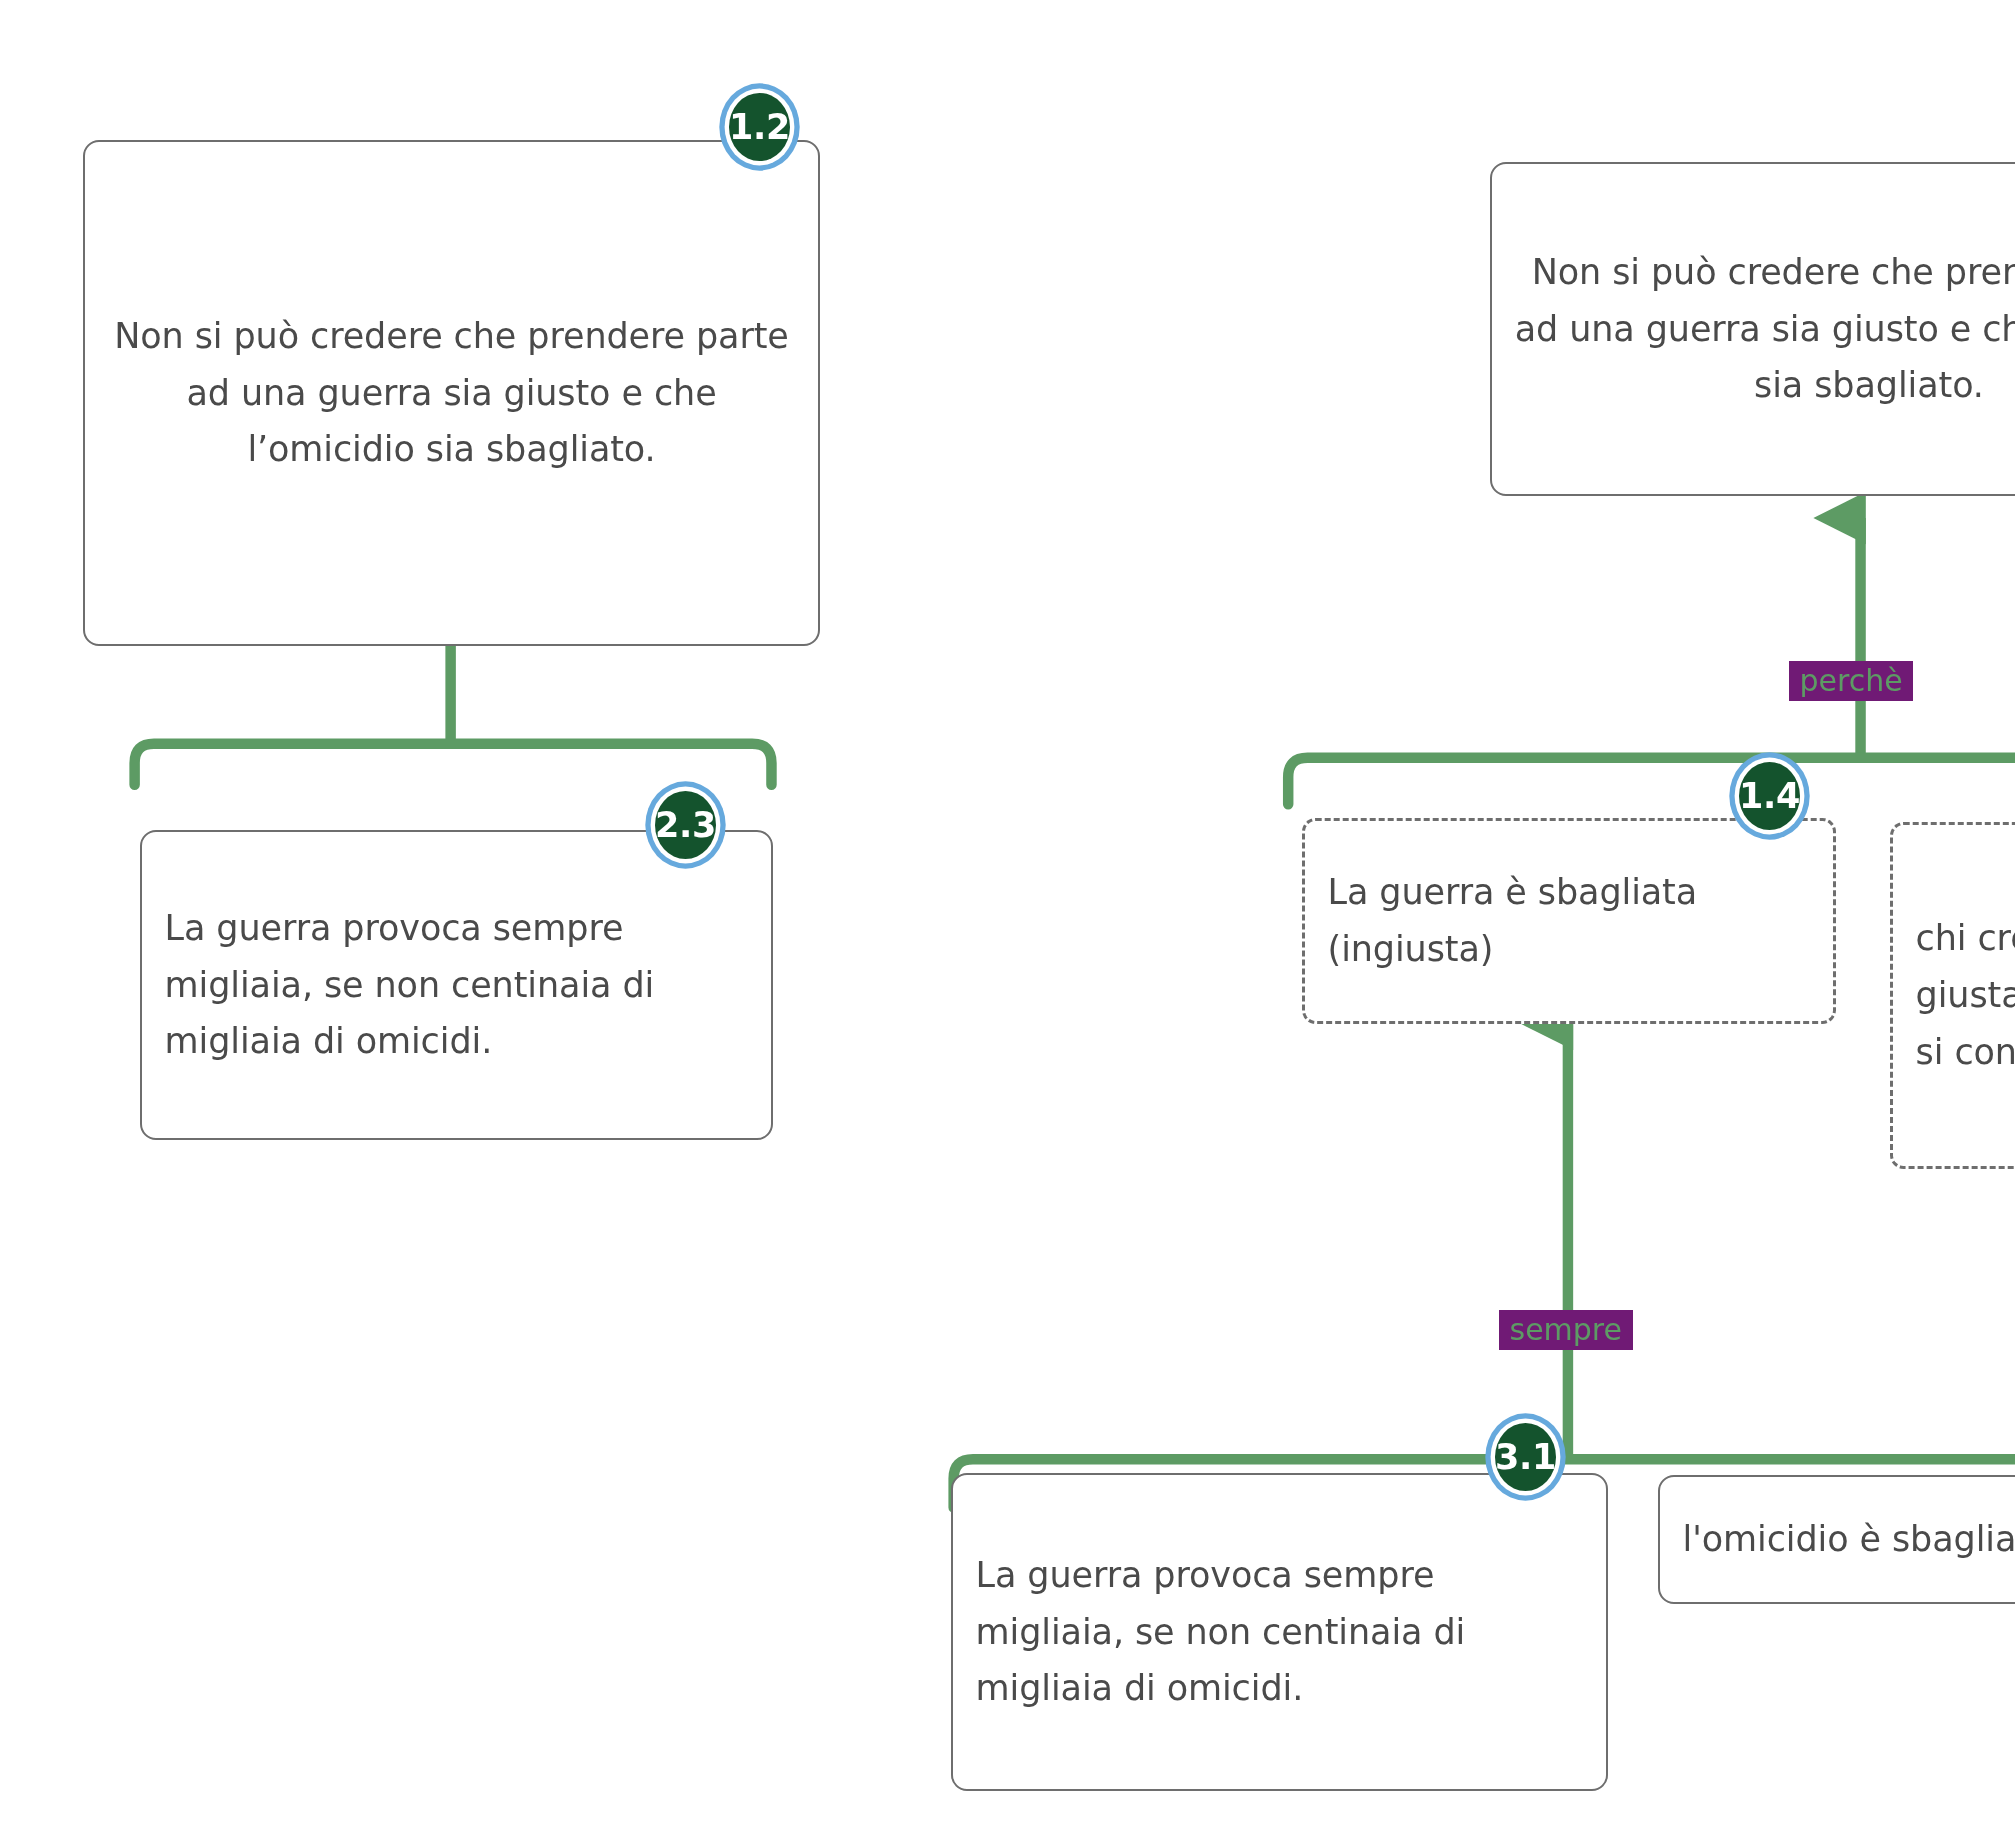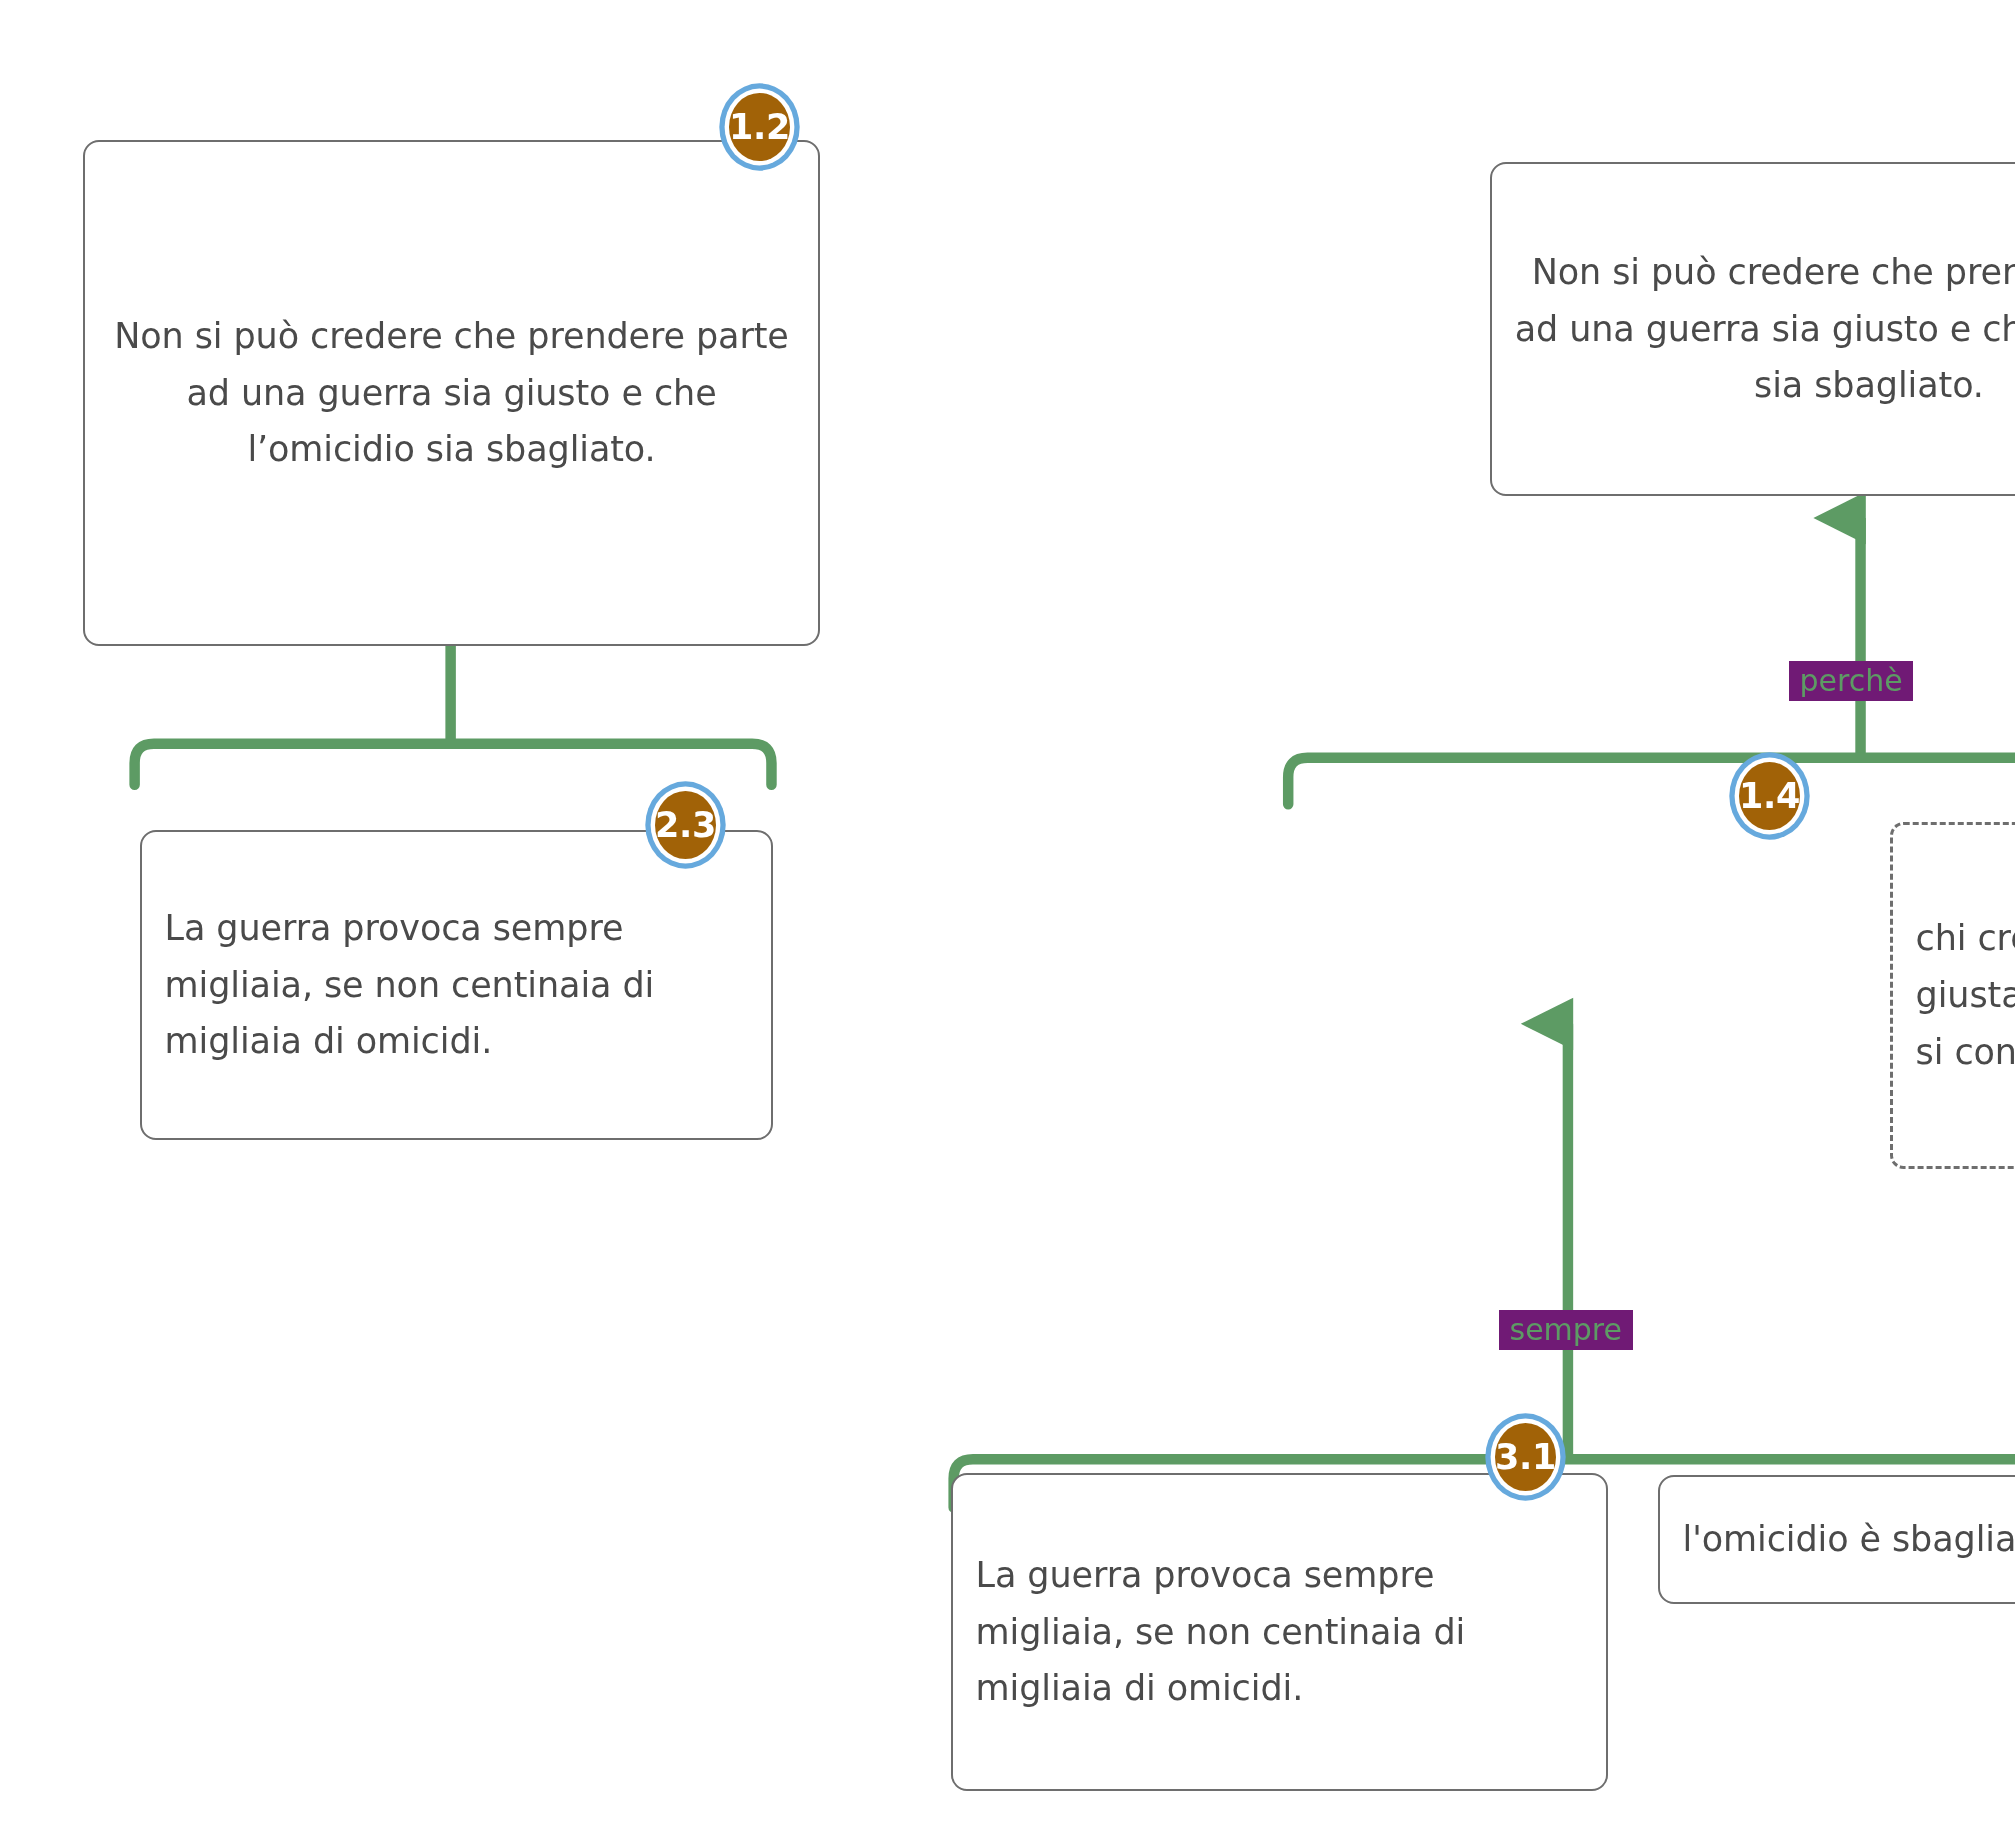--- a/index.html
+++ b/index.html
@@ -52,21 +52,21 @@
   }
   .node.center .txt { text-align: center; }
   .node.left   .txt { text-align: left; }
 
   
   .badge {
     position: absolute;
     width: 61px;
     height: 68px;
     border-radius: 50%;
-    background: #a16207;
+    background: #14532d;
     box-shadow: 0 0 0 4.4px #ffffff, 0 0 0 9.7px #66A9DD;
     display: flex;
     align-items: center;
     justify-content: center;
     color: #ffffff;
     font-size: 35px;
     font-weight: bold;
     letter-spacing: -0.4px;
     z-index: 20;
   }
@@ -130,20 +130,23 @@
 
   <div class="node left" style="left:140px; top:830px; width:633px; height:310px;">
     <span class="txt">La guerra provoca sempre migliaia, se non centinaia di migliaia di omicidi.</span>
   </div>
   <div class="badge" style="left:655px; top:791px;">2.3</div>
 
   <div class="node center" style="left:1490px; top:162px; width:758px; height:334px;">
     <span class="txt">Non si può credere che prendere parte ad una guerra sia giusto e che l’omicidio sia sbagliato.</span>
   </div>
 
+  <div class="node dashed left" style="left:1302px; top:818px; width:534px; height:206px;">
+    <span class="txt">La guerra è sbagliata (ingiusta)</span>
+  </div>
   <div class="badge" style="left:1739px; top:762px;">1.4</div>
 
   <div class="node dashed left" style="left:1890px; top:822px; width:538px; height:347px;">
     <span class="txt">chi crede che la guerra è giusta e l'omicidio sbagliato si contraddice</span>
   </div>
 
   <div class="node left" style="left:951px; top:1473px; width:657px; height:318px;">
     <span class="txt">La guerra provoca sempre migliaia, se non centinaia di migliaia di omicidi.</span>
   </div>
   <div class="badge" style="left:1495px; top:1423px;">3.1</div>

